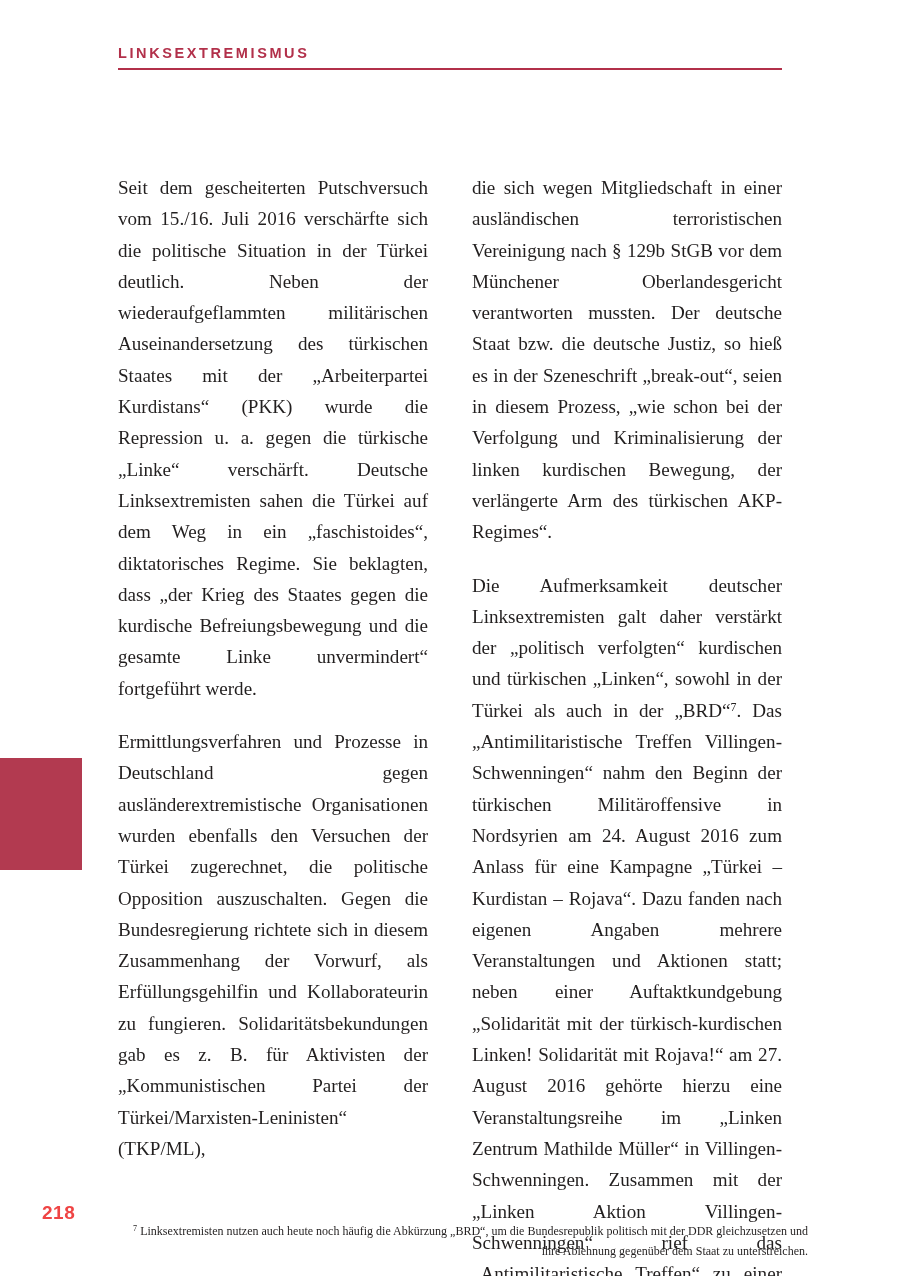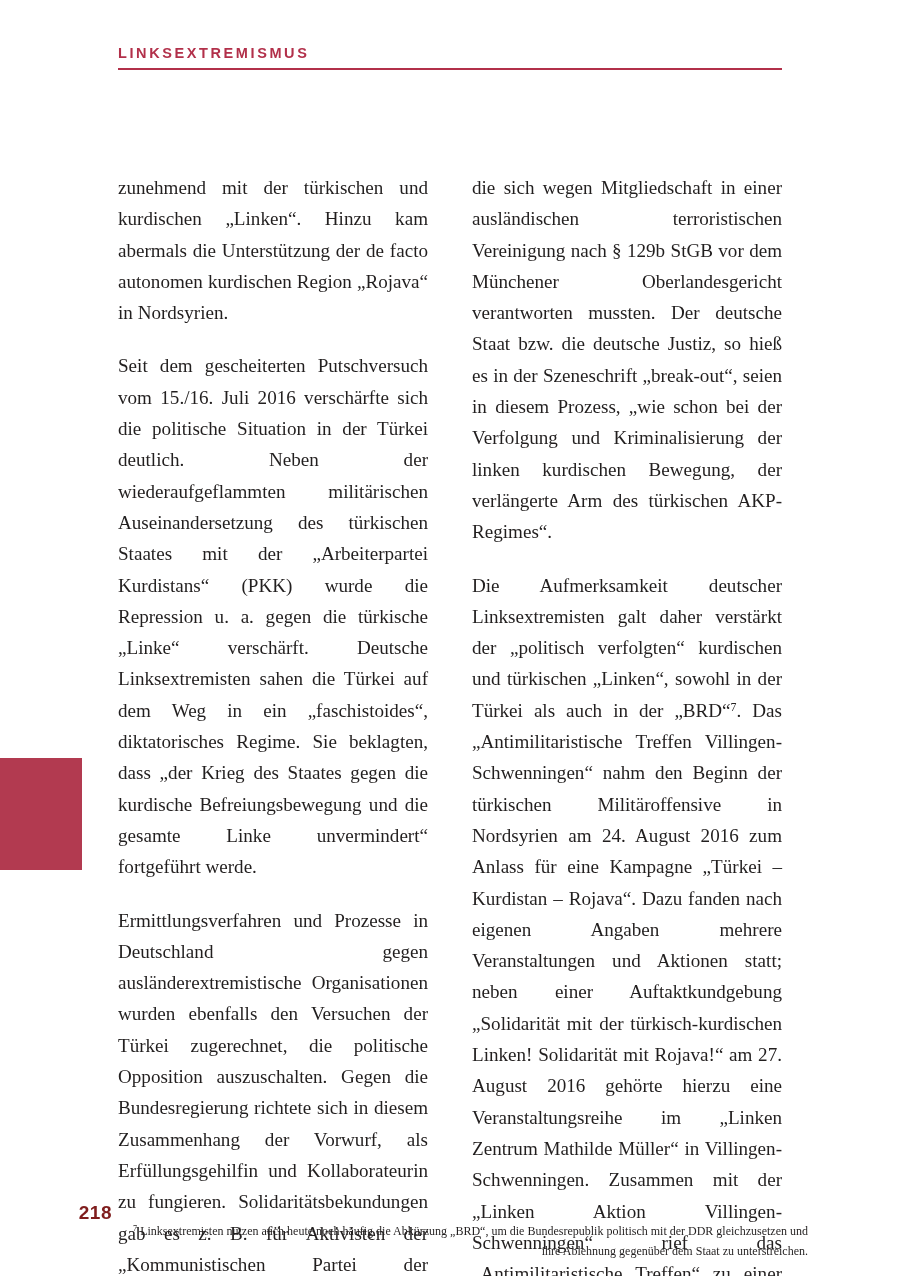--- a/index.html
+++ b/index.html
@@ -106,44 +106,43 @@
     line-height: 0;
     padding-right: 3px;
   }
 
   
   .folio {
     position: absolute;
     left: 42px;
     top: 1202px;
     width: 70px;
-    text-align: right;
+    text-align: left;
     font-family: "Liberation Sans", sans-serif;
     font-weight: bold;
     font-size: 19px;
     letter-spacing: 0.5px;
-    color: #7f1d1d;
+    color: #ef4444;
   }
 </style>
 </head>
 <body>
 
 <div class="page">
 
   <div class="edge-tab"></div>
 
   <div class="runhead">
     <div class="runhead-title">LINKSEXTREMISMUS</div>
     <div class="runhead-rule"></div>
   </div>
 
   <div class="columns">
 
     <div class="col">
-      <p>zunehmend mit der türkischen und kurdischen „Linken“. Hinzu kam abermals die Unterstützung der de facto autonomen kurdischen Region „Rojava“ in Nordsyrien.</p>
       <p>Seit dem gescheiterten Putschversuch vom 15./16. Juli 2016 verschärfte sich die politische Situation in der Türkei deutlich. Neben der wiederaufgeflammten militärischen Auseinandersetzung des türkischen Staates mit der „Arbeiterpartei Kurdistans“ (PKK) wurde die Repression u. a. gegen die türkische „Linke“ verschärft. Deutsche Linksextremisten sahen die Türkei auf dem Weg in ein „faschistoides“, diktatorisches Regime. Sie beklagten, dass „der Krieg des Staates gegen die kurdische Befreiungsbewegung und die gesamte Linke unvermindert“ fortgeführt werde.</p>
       <p>Ermittlungsverfahren und Prozesse in Deutschland gegen ausländerextremistische Organisationen wurden ebenfalls den Versuchen der Türkei zugerechnet, die politische Opposition auszuschalten. Gegen die Bundesregierung richtete sich in diesem Zusammenhang der Vorwurf, als Erfüllungsgehilfin und Kollaborateurin zu fungieren. Solidaritätsbekundungen gab es z. B. für Aktivisten der „Kommunistischen Partei der Türkei/Marxisten-Leninisten“ (TKP/ML),</p>
     </div>
 
     <div class="col">
       <p>die sich wegen Mitgliedschaft in einer ausländischen terroristischen Vereinigung nach § 129b StGB vor dem Münchener Oberlandesgericht verantworten mussten. Der deutsche Staat bzw. die deutsche Justiz, so hieß es in der Szeneschrift „break-out“, seien in diesem Prozess, „wie schon bei der Verfolgung und Kriminalisierung der linken kurdischen Bewegung, der verlängerte Arm des türkischen AKP-Regimes“.</p>
       <p><span>Die Aufmerksamkeit deutscher Linksextremisten galt daher verstärkt der „politisch verfolgten“ kurdischen und türkischen „Linken“, sowohl in der Türkei als auch in der „BRD“</span><sup class="fn">7</sup><span>. Das „Antimilitaristische Treffen Villingen-Schwenningen“ nahm den Beginn der türkischen Militäroffensive in Nordsyrien am 24. August 2016 zum Anlass für eine Kampagne „Türkei – Kurdistan – Rojava“. Dazu fanden nach eigenen Angaben mehrere Veranstaltungen und Aktionen statt; neben einer Auftaktkundgebung „Solidarität mit der türkisch-kurdischen Linken! Solidarität mit Rojava!“ am 27. August 2016 gehörte hierzu eine Veranstaltungsreihe im „Linken Zentrum Mathilde Müller“ in Villingen-Schwenningen. Zusammen mit der „Linken Aktion Villingen-Schwenningen“ rief das „Antimilitaristische Treffen“ zu einer weiteren</span></p>
     </div>
 
   </div>

